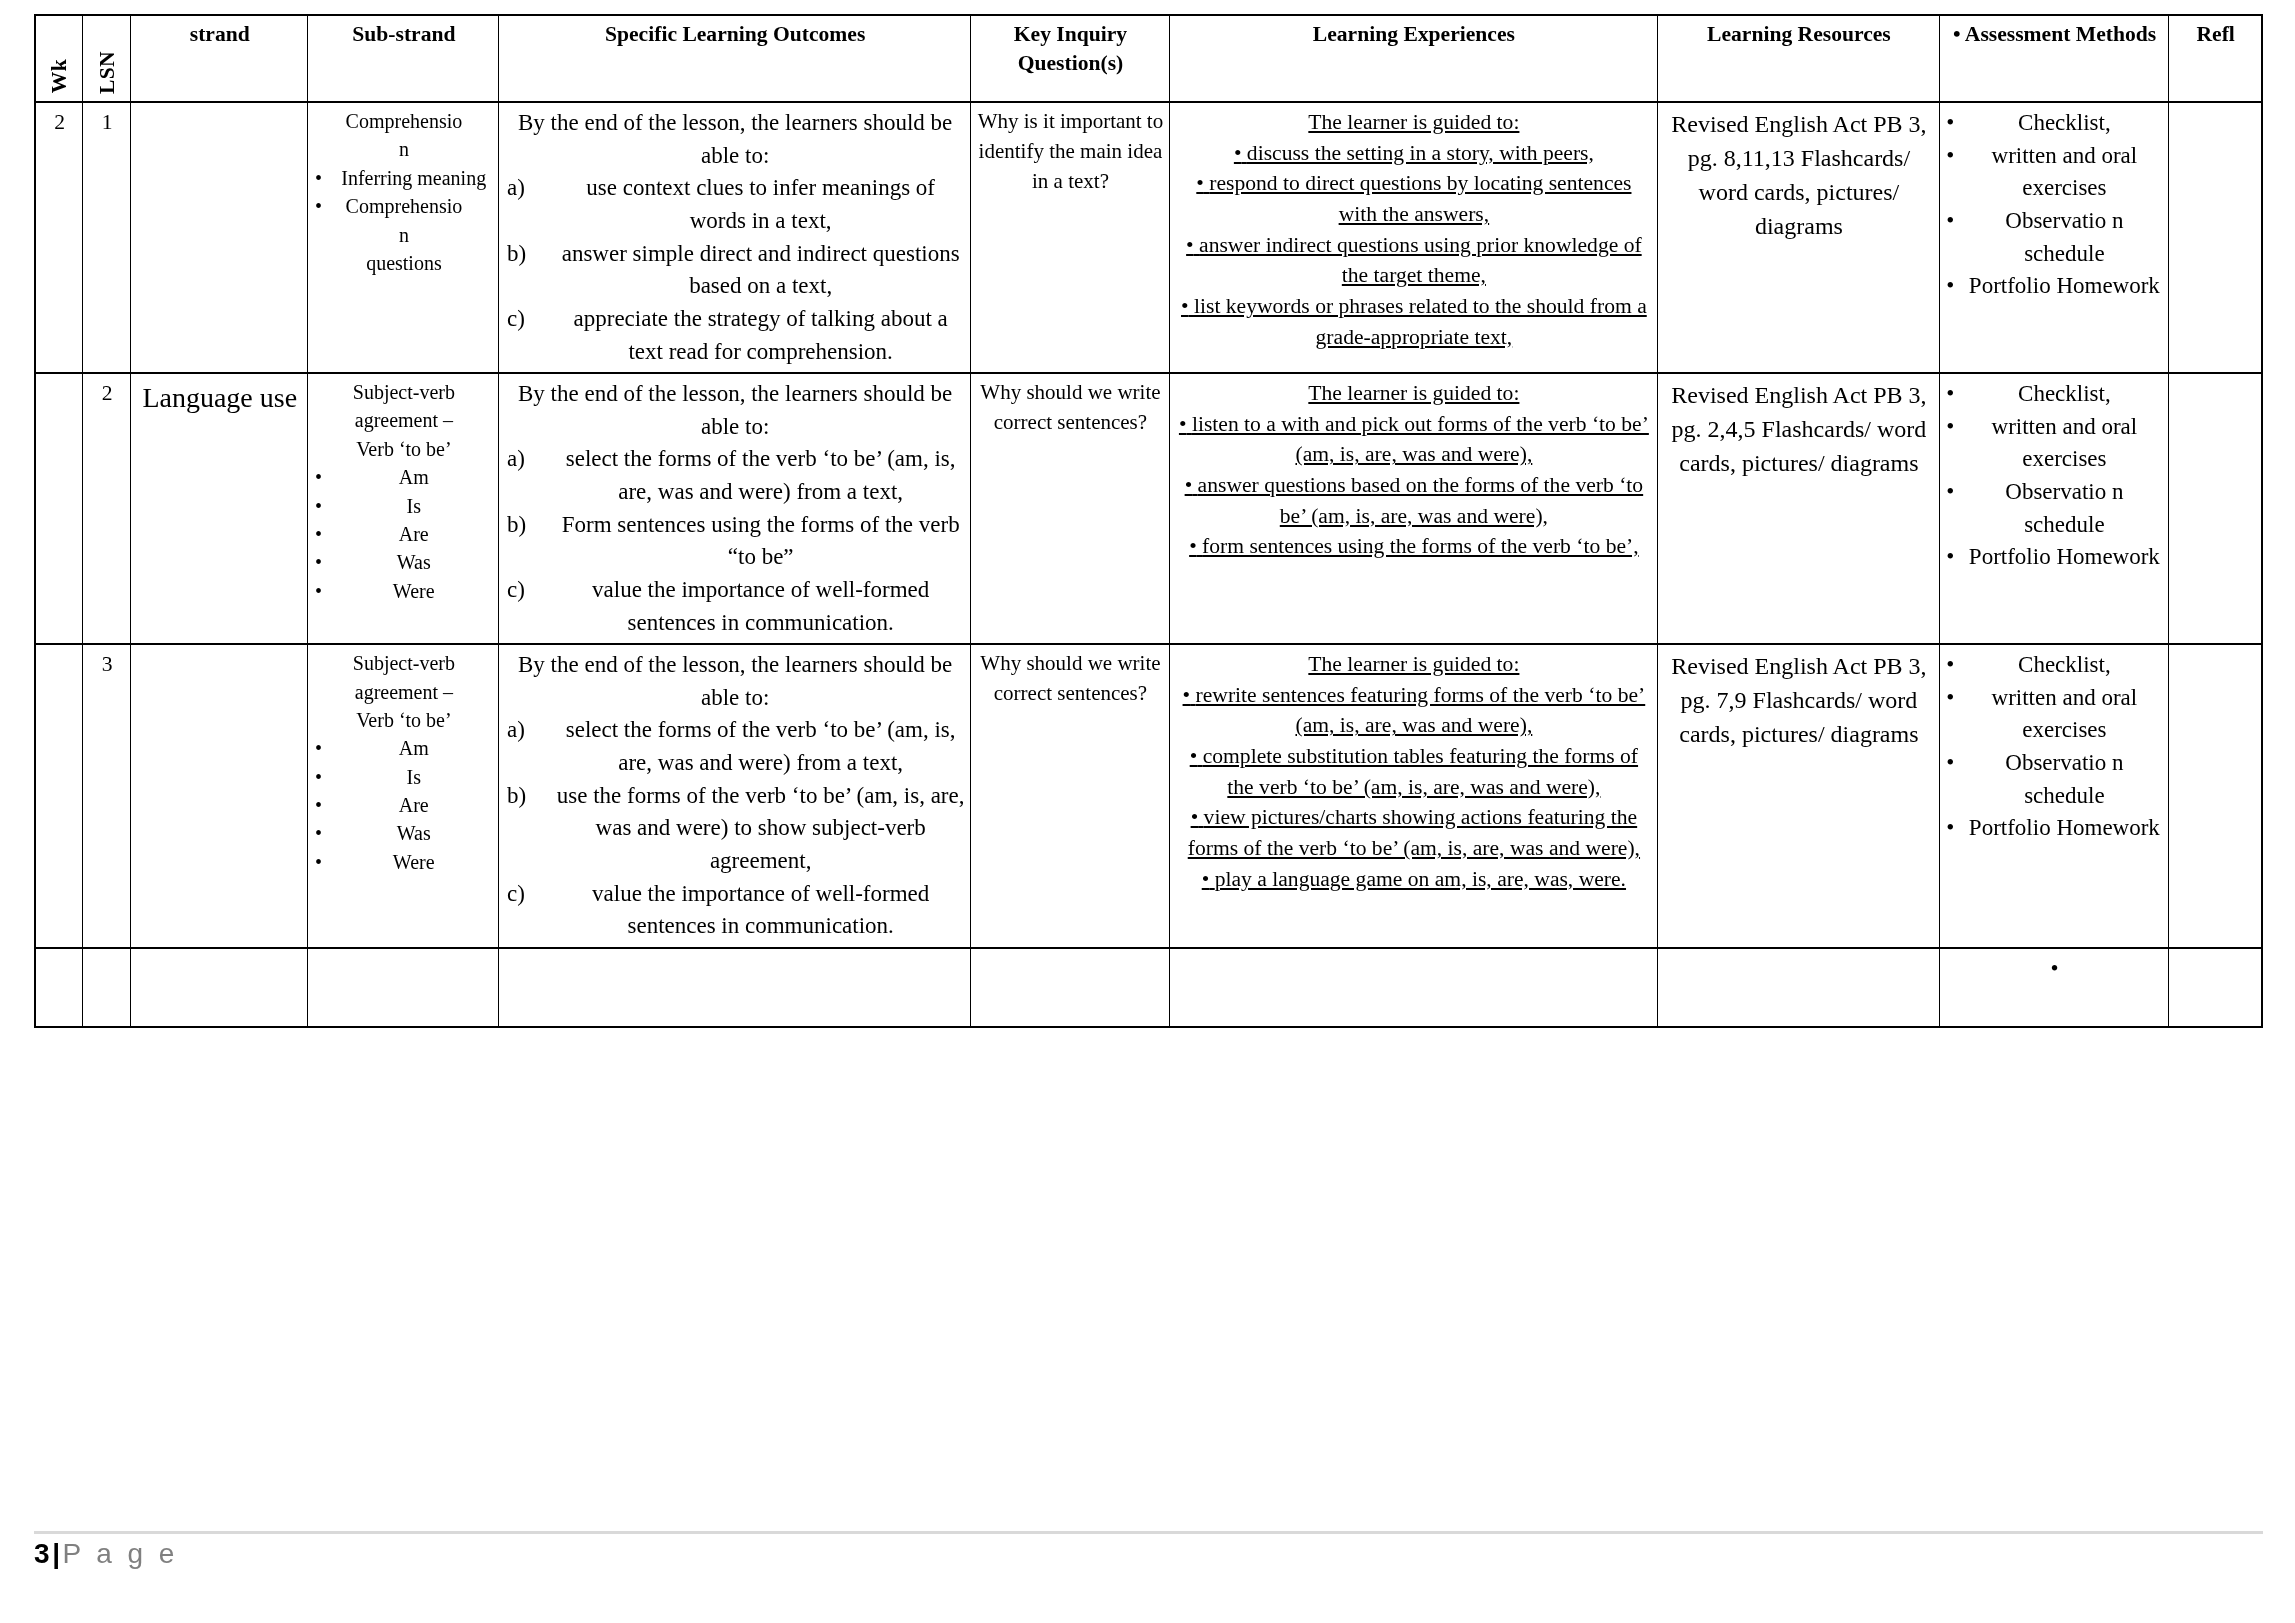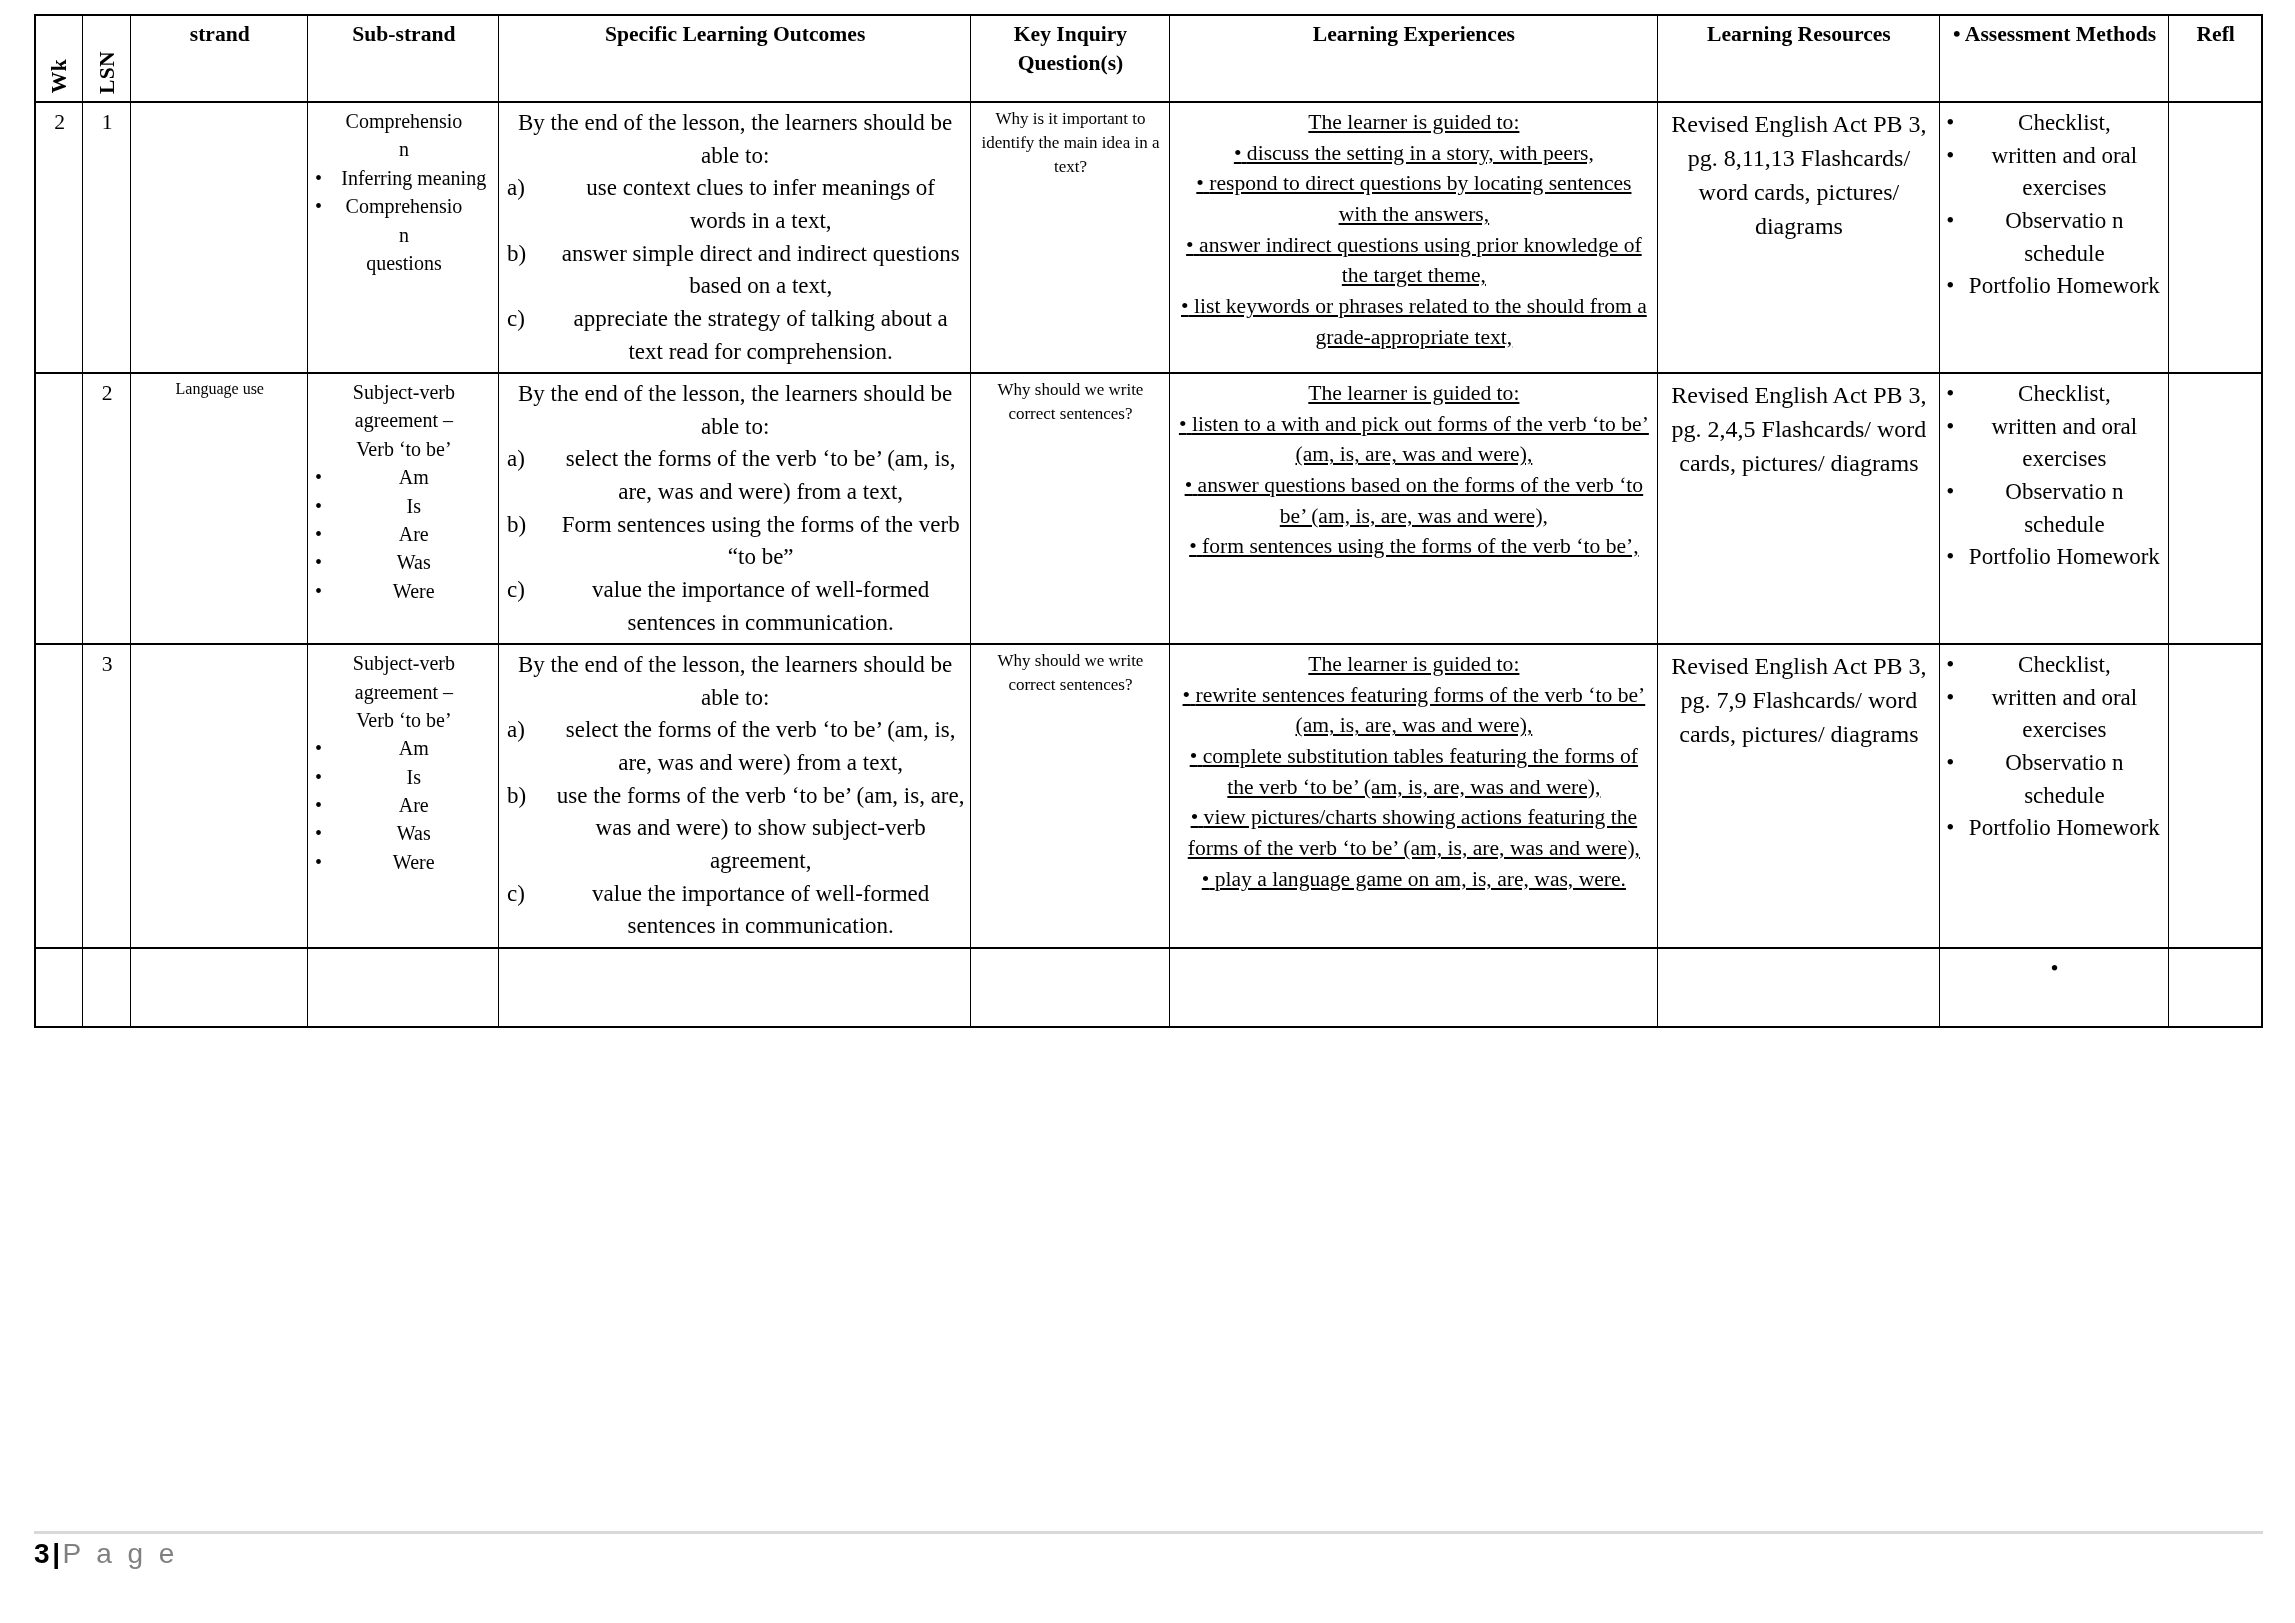--- a/index.html
+++ b/index.html
@@ -86,36 +86,36 @@
 
   .numcell {
     font-weight: bold;
     font-size: 21.6px;
     text-align: left;
     padding-left: 9.2px;
     padding-top: 6.5px;
   }
   .strandcell {
     font-weight: bold;
-    font-size: 16px;
+    font-size: 28px;
     padding-top: 6.5px;
     line-height: 1.45;
   }
   .subcell {
     font-size: 20px;
     padding-top: 6.5px;
     line-height: 1.45;
   }
   .slocell {
     font-size: 23px;
     padding-top: 6.5px;
     line-height: 1.55;
   }
   .kiqcell {
-    font-size: 17px;
+    font-size: 21px;
     padding-top: 6.5px;
     line-height: 1.55;
     margin-top: 24px;
   }
   .lecell {
     font-size: 21.6px;
     padding-top: 6.5px;
     line-height: 1.55;
     text-decoration: underline;
   }

